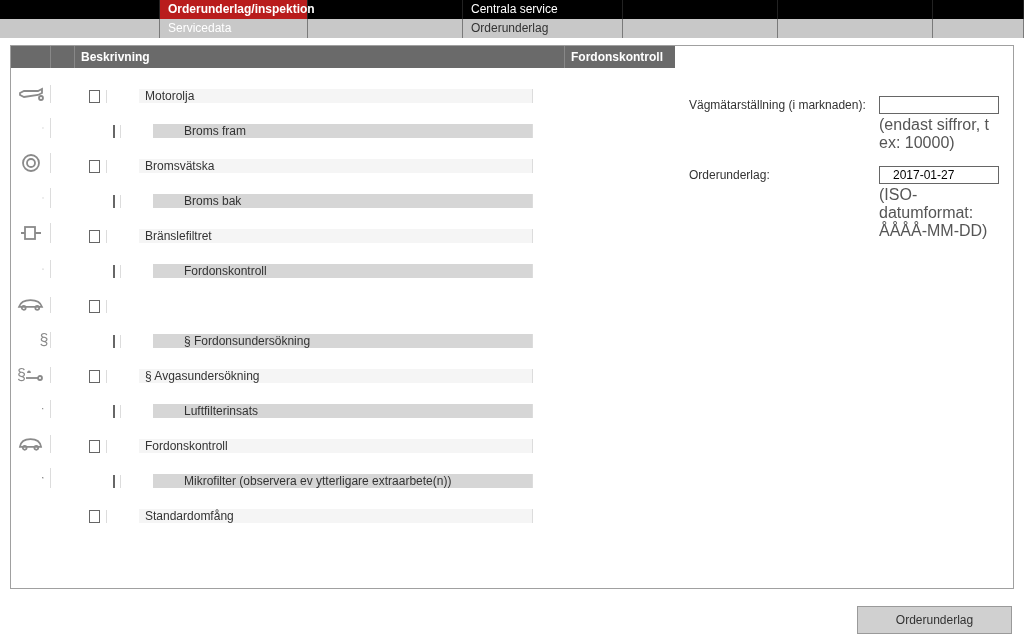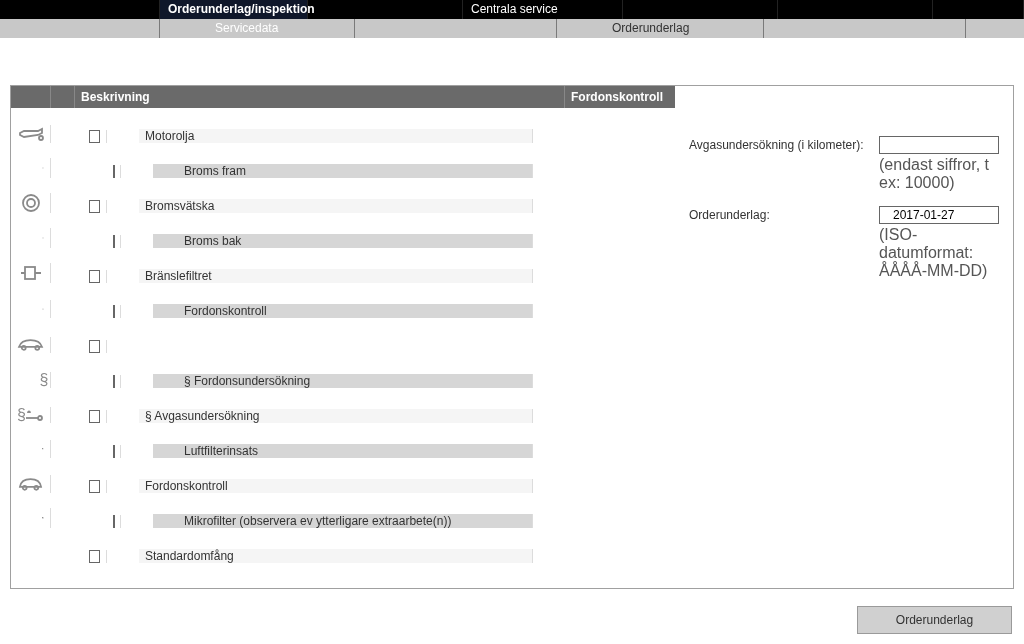--- a/index.html
+++ b/index.html
@@ -2,33 +2,33 @@
 <html><head>
 <meta charset="utf-8">
 <style>
   * { box-sizing: border-box; }
   html, body { margin:0; padding:0; font-family: Arial, Helvetica, sans-serif; font-size:12px; color:#333; background:#fff; }
   .screen { width:1024px; height:644px; margin:0 auto; position:relative; background:#fff; }
 
   
   .menubar { display:flex; }
   .menubar.black { background:#000; height:19px; }
-  .menubar.gray  { background:#c8c8c8; height:19px;gap:47px; }
+  .menubar.gray  { background:#c8c8c8; height:19px; }
   .menucell { height:19px; line-height:19px; padding:0 8px; font-size:12px; border-right:1px solid #7a7a7a; white-space:nowrap; }
   .menubar.black .menucell { color:#fff; border-right:1px solid #222; }
   .menubar.gray  .menucell { color:#333; background:#c8c8c8; }
   .menucell.spacer-narrow { width:160px; flex:0 0 160px; }
-  .menucell.tab-active-teal { background:#0f172a; color:#fff !important; width:148px; flex:0 0 148px; font-weight:bold; }
+  .menucell.tab-active-teal { background:#b91c1c; color:#fff !important; width:148px; flex:0 0 148px; font-weight:bold; }
   .menucell.tab-teal { background:#3f9ba0; color:#fff !important; width:148px; flex:0 0 148px; }
   .menucell.tab-black-spacer1 { width:155px; flex:0 0 155px; }
   .menucell.tab-datacol { width:160px; flex:0 0 160px; }
   .menucell.flex { flex:1; }
 
   
-  .panel { position:absolute; left:10px; right:10px; top:45px; bottom:55px; border:1px solid #a0a0a0; background:#fff; display:flex;margin-top:40px; }
+  .panel { position:absolute; left:10px; right:10px; top:45px; bottom:55px; border:1px solid #a0a0a0; background:#fff; display:flex; }
   .left  { width:670px; display:flex; flex-direction:column; }
   .right { flex:1; padding:50px 14px 10px 14px; font-size:12px; color:#333; border-left:0; }
 
   
   .thead { display:flex; background:#6a6a6a; color:#fff; height:22px; }
   .thead .th { line-height:22px; font-size:12px; font-weight:bold; padding:0 6px; }
   .th-icon { width:40px; flex:0 0 40px; border-right:1px solid #888; }
   .th-chk  { width:24px; flex:0 0 24px; border-right:1px solid #888; }
   .th-desc { flex:1; border-right:1px solid #888; }
   .th-mkt  { width:110px; flex:0 0 110px; }
@@ -260,21 +260,21 @@
               <div class="chkbox"></div>
             </div>
             <div class="cell desc">Standardomfång</div>
             <div class="cell mkt"></div>
           </div>
         </div>
     </div>
 
     <div class="right">
       <div class="formrow">
-        <div class="formlabel">Avgasundersökning (i kilometer):</div>
+        <div class="formlabel">Vägmätarställning (i marknaden):</div>
         <input class="forminput" value="" style="">
       </div>
       <div class="formrow help">
         <div class="formhelp">(endast siffror, t ex: 10000)</div>
       </div>
       <div class="formrow">
         <div class="formlabel">Orderunderlag:</div>
         <input class="forminput" value="2017-01-27" style="">
       </div>
       <div class="formrow help">

